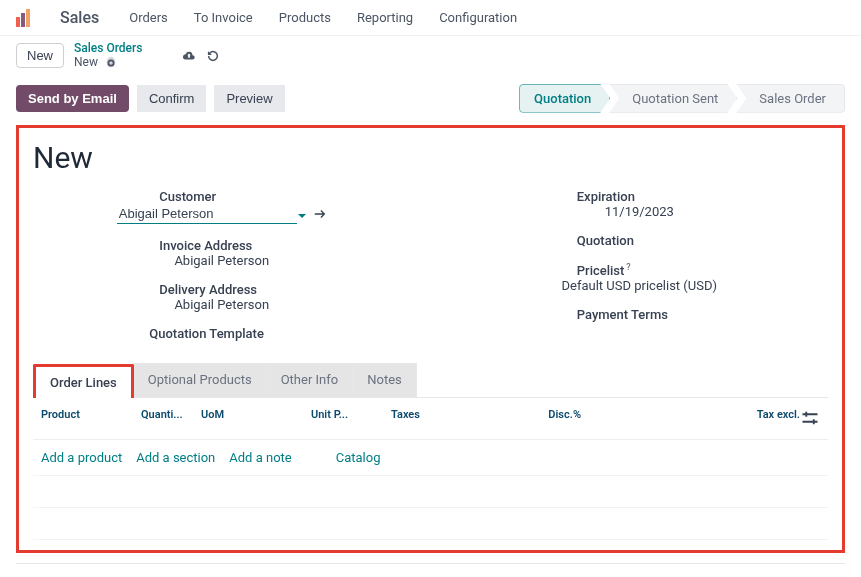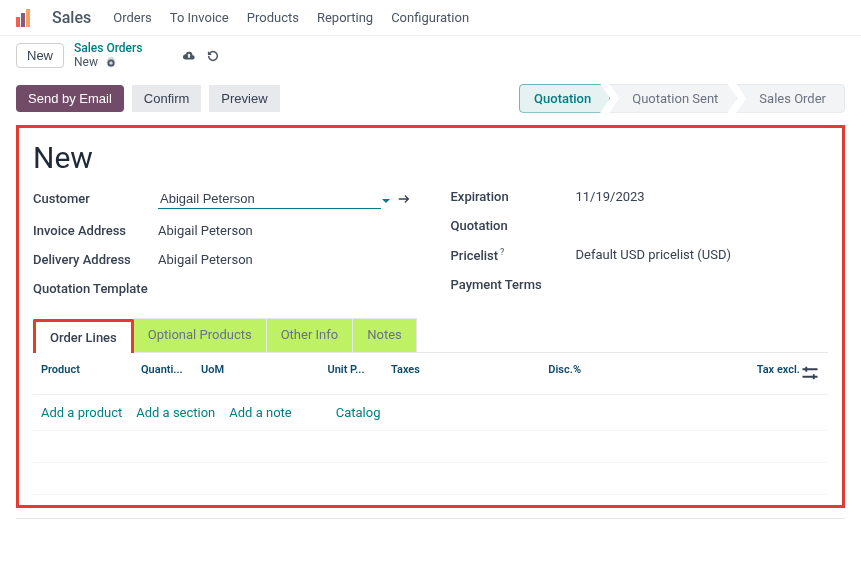--- a/index.html
+++ b/index.html
@@ -1,74 +1,74 @@
 <!DOCTYPE html>
 <html><head>
 <meta charset="utf-8">
 <style>
   * { box-sizing: border-box; margin: 0; padding: 0; }
   body { font-family: -apple-system, BlinkMacSystemFont, "Segoe UI", Roboto, Arial, sans-serif; font-size: 13px; color: #374151; background: #fff; width: 861px; }
   
   
-  .navbar { display: flex; align-items: center; padding: 8px 16px; gap: 18px; border-bottom: 1px solid #f0f0f0; }
+  .navbar { display: flex; align-items: center; padding: 8px 16px; gap: 26px; border-bottom: 1px solid #f0f0f0; }
   .navbar-logo { width: 18px; height: 18px; }
   .navbar-app { font-size: 16px; font-weight: 500; color: #4b5563; margin-right: 4px; }
   .navbar-item { font-size: 13px; color: #4b5563; cursor: pointer; }
 
   
   .ctrlbar { display: flex; align-items: center; padding: 6px 16px; gap: 10px; }
   .btn-new { border: 1px solid #cfcfcf; border-radius: 4px; padding: 4px 10px; font-size: 13px; color: #374151; background: #fff; cursor: pointer; }
   .breadcrumb { display: flex; flex-direction: column; line-height: 1.15; }
   .breadcrumb-top { color: #017E84; font-size: 12px; font-weight: 500; }
   .breadcrumb-bottom { display: flex; align-items: center; gap: 6px; }
   .breadcrumb-cur { color: #4b5563; font-size: 12px; }
   .gear-ic, .cloud-ic, .undo-ic { width: 14px; height: 14px; color: #4b5563; display: inline-flex; align-items: center; justify-content: center; }
   .cloud-ic { margin-left: 30px; }
 
   
   .actionbar { display: flex; align-items: center; padding: 8px 16px; gap: 8px; }
-  .btn-primary { background: #714B67; color: #fff; border: none; border-radius: 4px; padding: 6px 12px; font-size: 13px; font-weight: 400; cursor: pointer; }
+  .btn-primary { background: #714B67; color: #fff; border: none; border-radius: 4px; padding: 6px 12px; font-size: 13px; font-weight: 700; cursor: pointer; }
   .btn-light { background: #E7E9ED; color: #374151; border: none; border-radius: 0; padding: 6px 12px; font-size: 13px; cursor: pointer; }
   .spacer { flex: 1; }
 
   
   .pipeline { display: flex; align-items: center; }
   .stage { position: relative; padding: 6px 18px 6px 22px; font-size: 13px; color: #6b7280; background: #f3f4f6; margin-left: -1px; clip-path: polygon(0 0, calc(100% - 10px) 0, 100% 50%, calc(100% - 10px) 100%, 0 100%, 10px 50%); cursor: pointer; border: 1px solid #e5e7eb; }
   .stage:first-child { clip-path: polygon(0 0, calc(100% - 10px) 0, 100% 50%, calc(100% - 10px) 100%, 0 100%); border-top-left-radius: 4px; border-bottom-left-radius: 4px; padding-left: 14px; }
   .stage:last-child { clip-path: polygon(0 0, 100% 0, 100% 100%, 0 100%, 10px 50%); border-top-right-radius: 4px; border-bottom-right-radius: 4px; }
   .stage.active { background: #E6F2F2; color: #017E84; font-weight: 500; border-color: #69b3b6; }
 
   
   .sheet { margin: 4px 16px 10px 16px; border: 3px solid #E33B2E; padding: 12px 14px 10px 14px; }
   .title { font-size: 30px; color: #1f2937; margin-bottom: 14px; }
 
   .form-grid { display: flex; gap: 40px; }
   .form-col { flex: 1; display: flex; flex-direction: column; gap: 14px; }
-  .form-row { display: flex; align-items: center; }
+  .form-row { display: flex; align-items: center; flex-direction: column; }
   .form-label { width: 125px; font-size: 13px; color: #374151; font-weight: 500; }
   .form-value { flex: 1; color: #374151; font-size: 13px; display: flex; align-items: center; }
   .cust-input { flex: 1; border: none; border-bottom: 1px solid #017E84; padding: 2px 2px; font-size: 13px; color: #374151; outline: none; }
   .caret-down { width: 10px; height: 10px; color: #017E84; }
   .arrow-right { width: 14px; height: 14px; color: #374151; margin-left: 6px; }
   .help-q { font-size: 9px; color: #6b7280; vertical-align: super; margin-left: 2px; }
 
   
   .tabs { display: flex; margin-top: 22px; border-bottom: 1px solid #e5e7eb; }
-  .tab { padding: 8px 14px; font-size: 13px; color: #6b7280; border: 1px solid transparent; border-bottom: none; cursor: pointer; background: #bef264; }
+  .tab { padding: 8px 14px; font-size: 13px; color: #6b7280; border: 1px solid transparent; border-bottom: none; cursor: pointer; background: #e5e5e5; }
   .tab.active { color: #374151; font-weight: 500; border: 3px solid #E33B2E; border-bottom: none; border-radius: 2px 2px 0 0; position: relative; top: 1px; background: #fff; }
   .tab:not(.active) { border: 1px solid #e5e7eb; border-bottom: none; margin-left: -1px; }
 
   
   .olines { margin-top: 0; }
   .olines-head { display: flex; padding: 10px 8px 8px 8px; font-size: 11px; font-weight: 600; color: #0c4a6e; border-bottom: 1px solid #eee; }
   .col-product { width: 100px; }
   .col-desc { width: 140px; }
   .col-qty { width: 60px; }
   .col-uom { width: 110px; }
-  .col-unitp { width: 70px; text-align: center; }
+  .col-unitp { width: 70px; text-align: left; }
   .col-taxes { width: 120px; padding-left: 10px; }
   .col-disc { width: 80px; text-align: right; }
   .col-taxexcl { flex: 1; text-align: right; }
   .col-tools { width: 20px; text-align: right; }
   .sliders-ic { width: 14px; height: 14px; color: #374151; }
 
   .olines-row { display: flex; padding: 10px 8px; font-size: 13px; align-items: center; border-bottom: 1px solid #f3f3f3; min-height: 34px; }
   .link { color: #017E84; cursor: pointer; margin-right: 14px; }
   .link-catalog { margin-left: 30px; }
 

